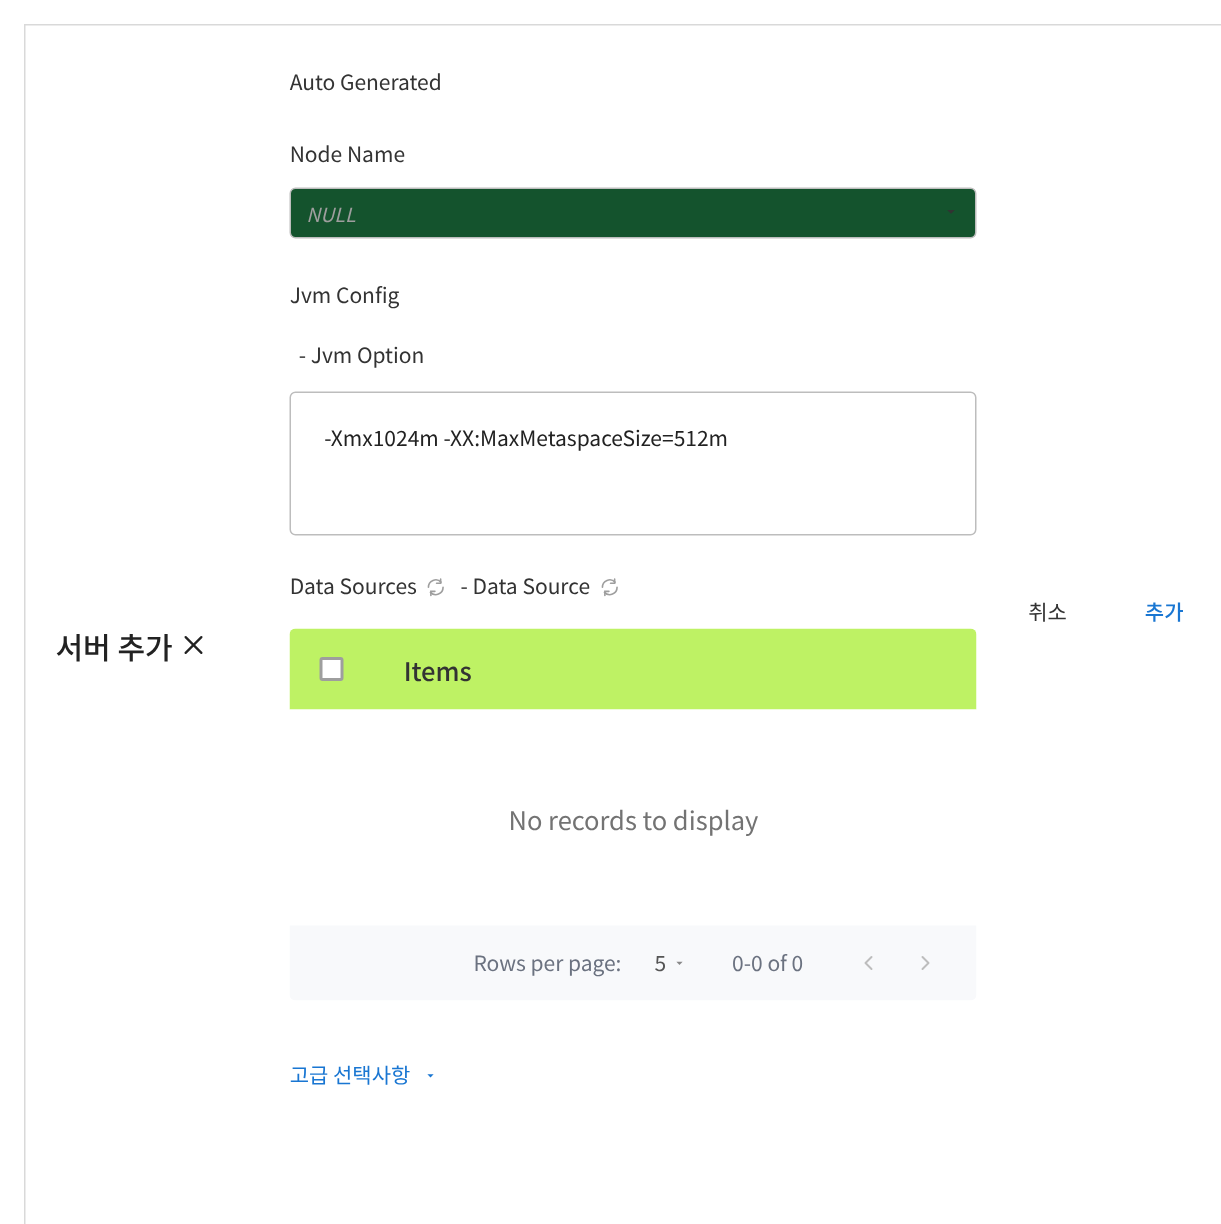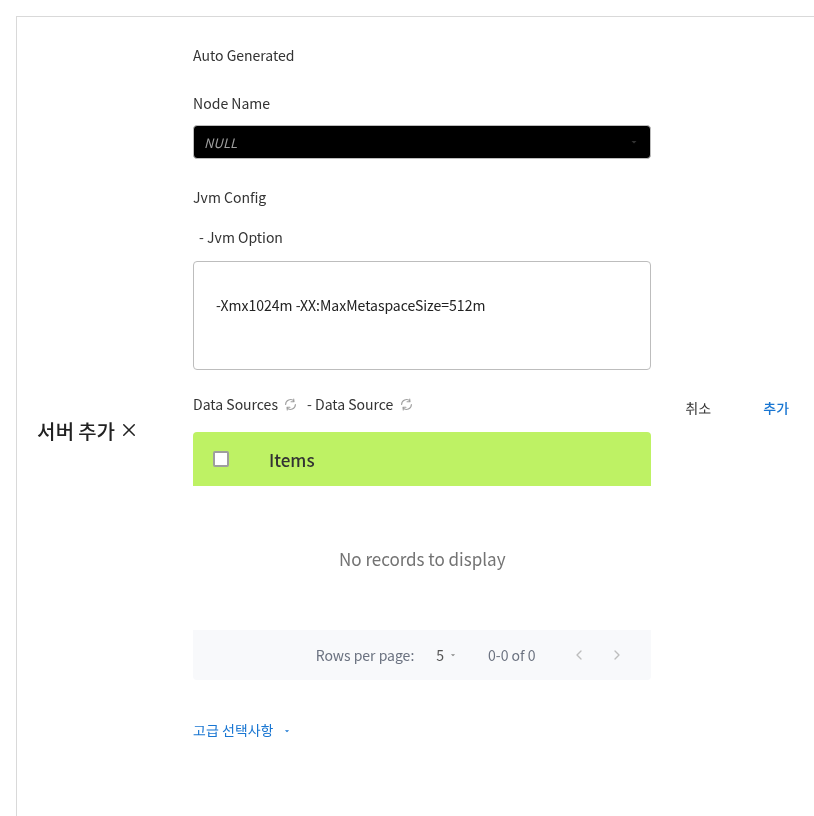--- a/index.html
+++ b/index.html
@@ -61,21 +61,21 @@
   .select-wrap {
     margin-top: 12px;
     position: relative;
     border: 1px solid #bdbdbd;
     border-radius: 4px;
     height: 34px;
     display: flex;
     align-items: center;
     padding: 0 10px;
     cursor: pointer;
-    background: #000000;
+    background: #14532d;
   }
   .select-placeholder {
     color: #9e9e9e;
     font-style: italic;
     font-size: 13px;
     flex: 1 1 auto;
   }
   .select-caret {
     color: #333;
   }
@@ -84,21 +84,21 @@
     margin-top: 20px;
     font-size: 14px;
     color: #333;
     padding-left: 6px;
   }
 
   .jvm-box {
     margin-top: 14px;
     border: 1px solid #bdbdbd;
     border-radius: 4px;
-    padding: 33px 22px 54px 22px;
+    padding: 20px 22px 54px 22px;
     font-size: 14px;
     color: #222;
     background: #fff;
   }
 
   .inline-label {
     display: inline-flex;
     align-items: center;
     gap: 6px;
   }

